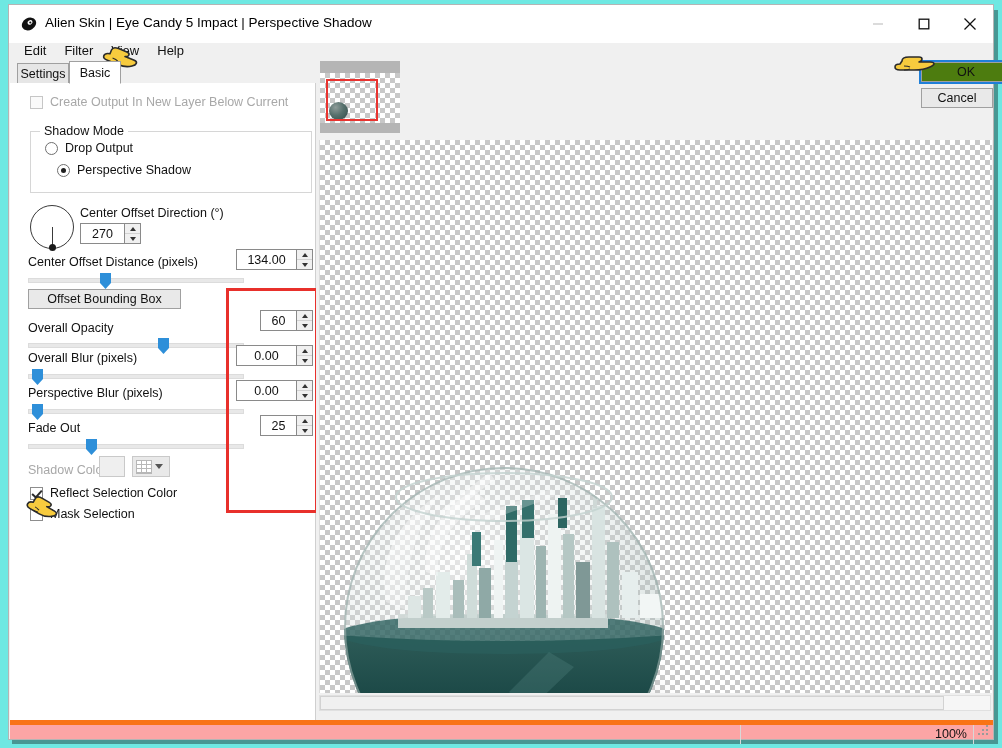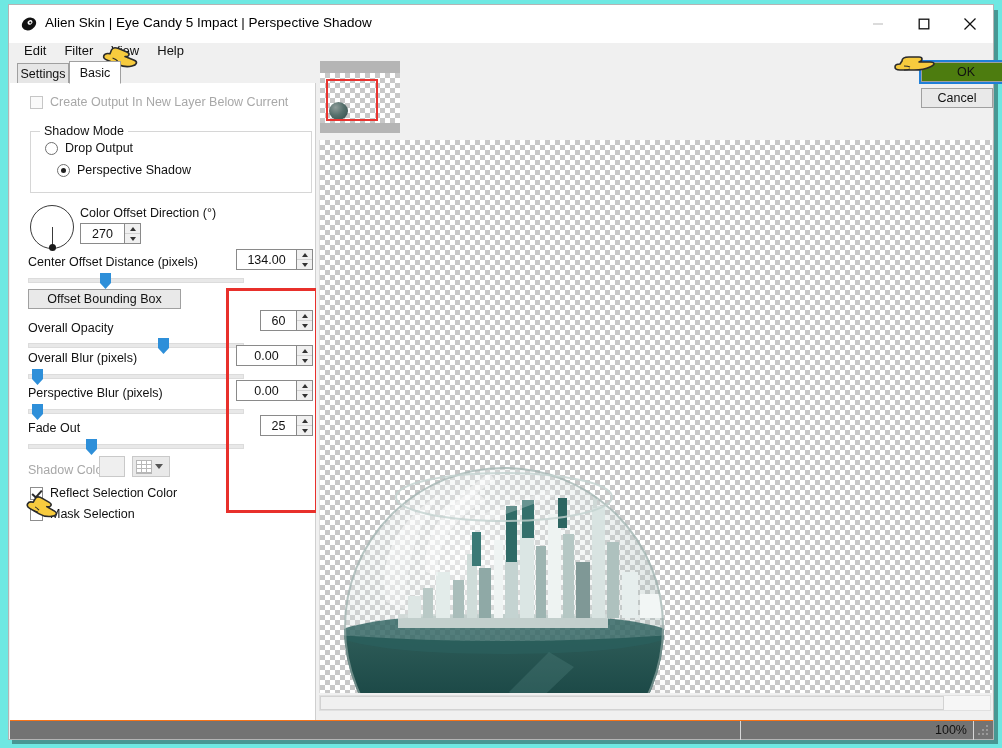--- a/index.html
+++ b/index.html
@@ -342,21 +342,21 @@
     width: 72px; height: 20px;
     background: #e9e9e9; border: 1px solid #a0a0a0; box-sizing: border-box;
     font-size: 12.5px; color: #111;
     display: flex; align-items: center; justify-content: center; cursor: default;
   }
 
   
   .statusbar {
     position: absolute; left: 1px; top: 715px;
     width: 983px; height: 19px;
-    background: #737373; border-top: 1px solid #f97316;
+    background: #fca5a5; border-top: 5px solid #f97316;
     box-sizing: border-box;
   }
   .status-sep1 { position: absolute; left: 730px; top: 0; width: 1px; height: 19px; background: #d8d8d8; }
   .status-zoom {
     position: absolute; left: 925px; top: 2px;
     font-size: 12.5px; color: #111;
   }
   .status-sep2 { position: absolute; left: 963px; top: 0; width: 1px; height: 19px; background: #d8d8d8; }
   .grip { position: absolute; right: 3px; bottom: 2px; width: 12px; height: 12px; }
   .grip i {
@@ -443,21 +443,21 @@
           <div class="radio-row" style="left:26px; top:31px;">
             <span class="radio sel"></span>
             <span class="radio-label">Perspective Shadow</span>
           </div>
         </div>
 
         <div class="dial" style="left:20px; top:122px;">
           <div class="needle"></div>
           <div class="knob"></div>
         </div>
-        <div class="field-label" style="left:70px; top:123px;">Color Offset Direction (°)</div>
+        <div class="field-label" style="left:70px; top:123px;">Center Offset Direction (°)</div>
         <div class="spin" style="left:70px; top:140px;">
           <input type="text" style="width: 44px;" value="270">
           <div class="arrows">
             <div>
                 <span class="arr-up"></span>
               </div>
             <div>
                 <span class="arr-dn"></span>
               </div>
           </div>

